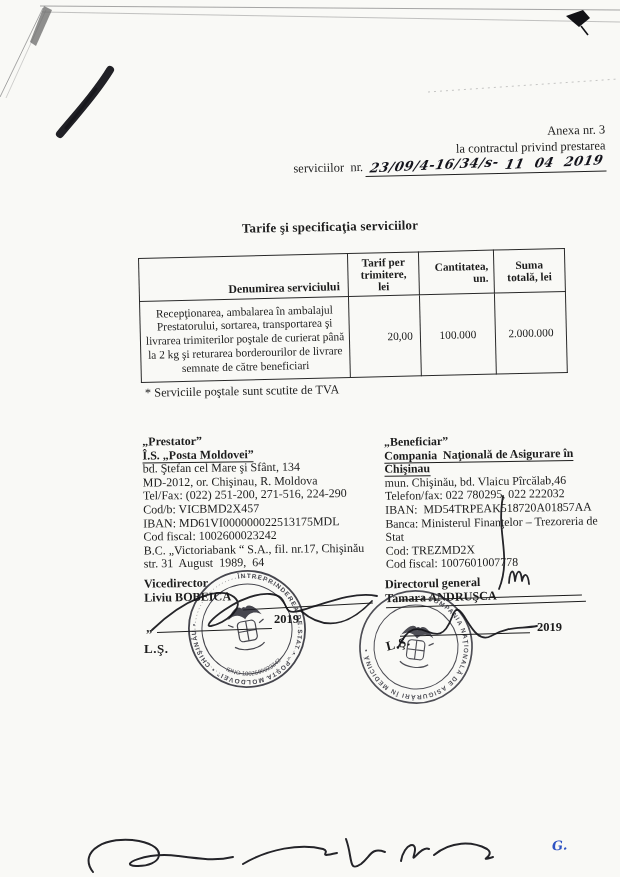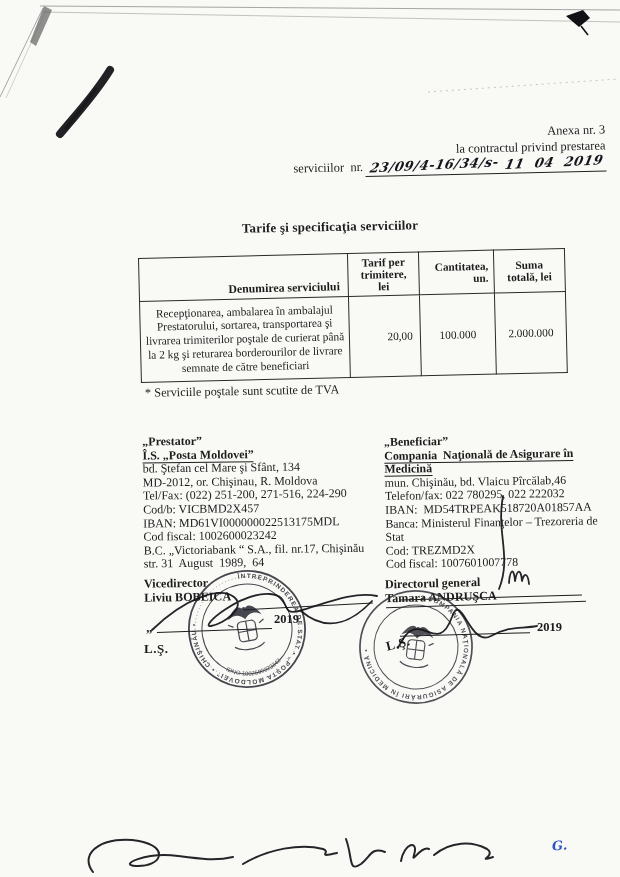--- a/index.html
+++ b/index.html
@@ -119,21 +119,21 @@
         <div class="line">IBAN: MD61VI000000022513175MDL</div>
         <div class="line">Cod fiscal: 1002600023242</div>
         <div class="line">B.C. „Victoriabank “ S.A., fil. nr.17, Chişinău</div>
         <div class="line">str. 31  August  1989,  64</div>
       </div>
   </div>
 
   <div class="abs party party-right">
     <div class="line b">„Beneficiar”</div>
     <div class="line"><span class="b u">Compania  Naţională de Asigurare în</span></div>
-    <div class="line"><span class="b u">Medicină</span></div>
+    <div class="line"><span class="b u">Chişinau</span></div>
     <div>
         <div class="line">mun. Chişinău, bd. Vlaicu Pîrcălab,46</div>
         <div class="line">Telefon/fax: 022 780295, 022 222032</div>
         <div class="line">IBAN:  MD54TRPEAK518720A01857AA</div>
         <div class="line">Banca: Ministerul Finanţelor – Trezoreria de</div>
         <div class="line">Stat</div>
         <div class="line">Cod: TREZMD2X</div>
         <div class="line">Cod fiscal: 1007601007778</div>
       </div>
   </div>

